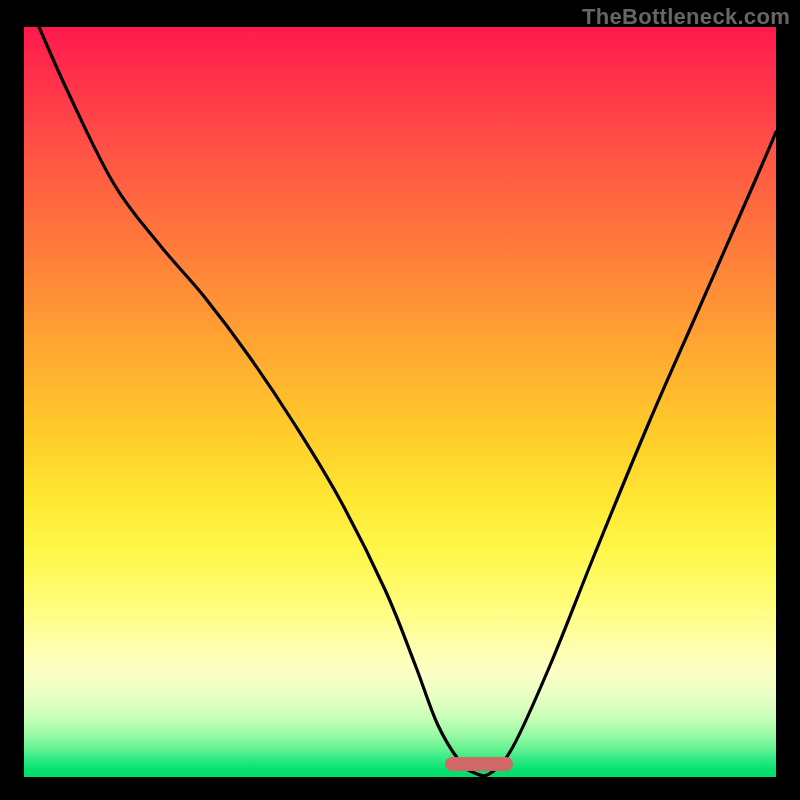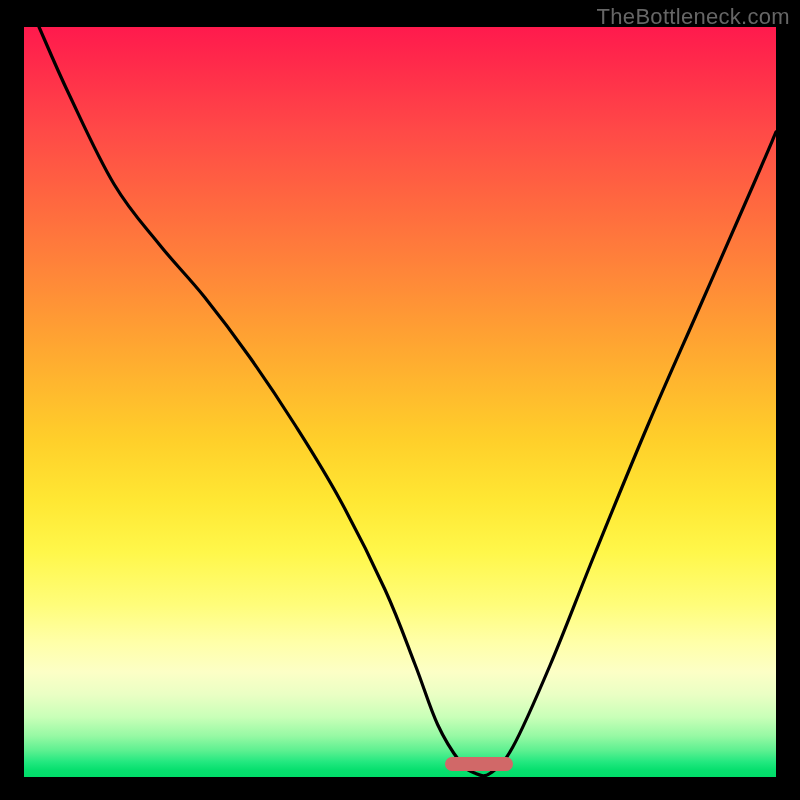--- a/index.html
+++ b/index.html
@@ -16,21 +16,21 @@
     width: 800px;
     height: 800px;
     background: #000;
   }
   .watermark {
     position: absolute;
     top: 4px;
     right: 10px;
     color: #666;
     font-size: 22px;
-    font-weight: 400;
+    font-weight: 700;
     letter-spacing: 0.3px;
     z-index: 20;
   }
   .plot-area {
     position: absolute;
     left: 24px;
     top: 27px;
     width: 752px;
     height: 750px;
     overflow: hidden;

